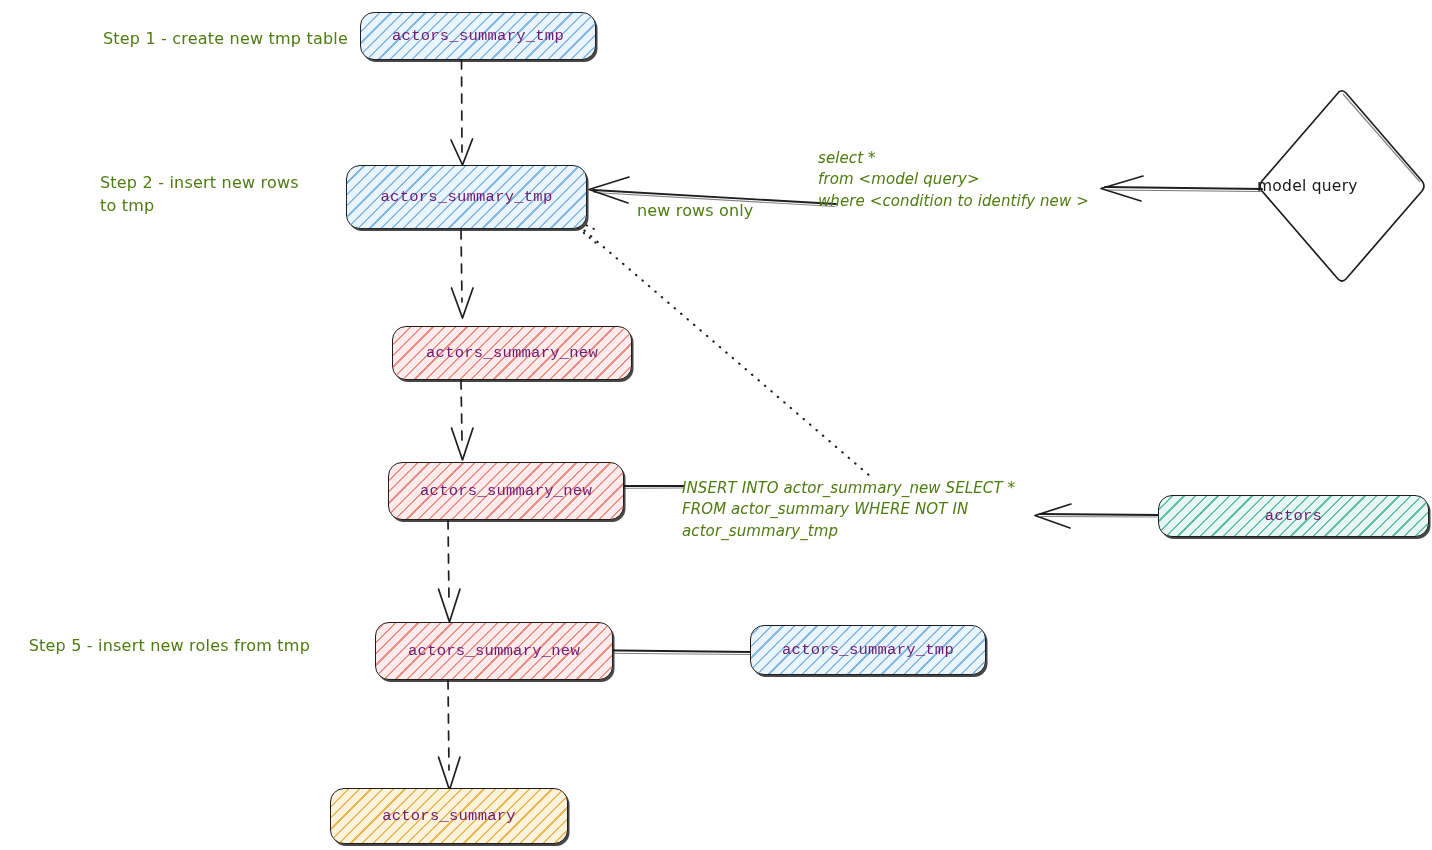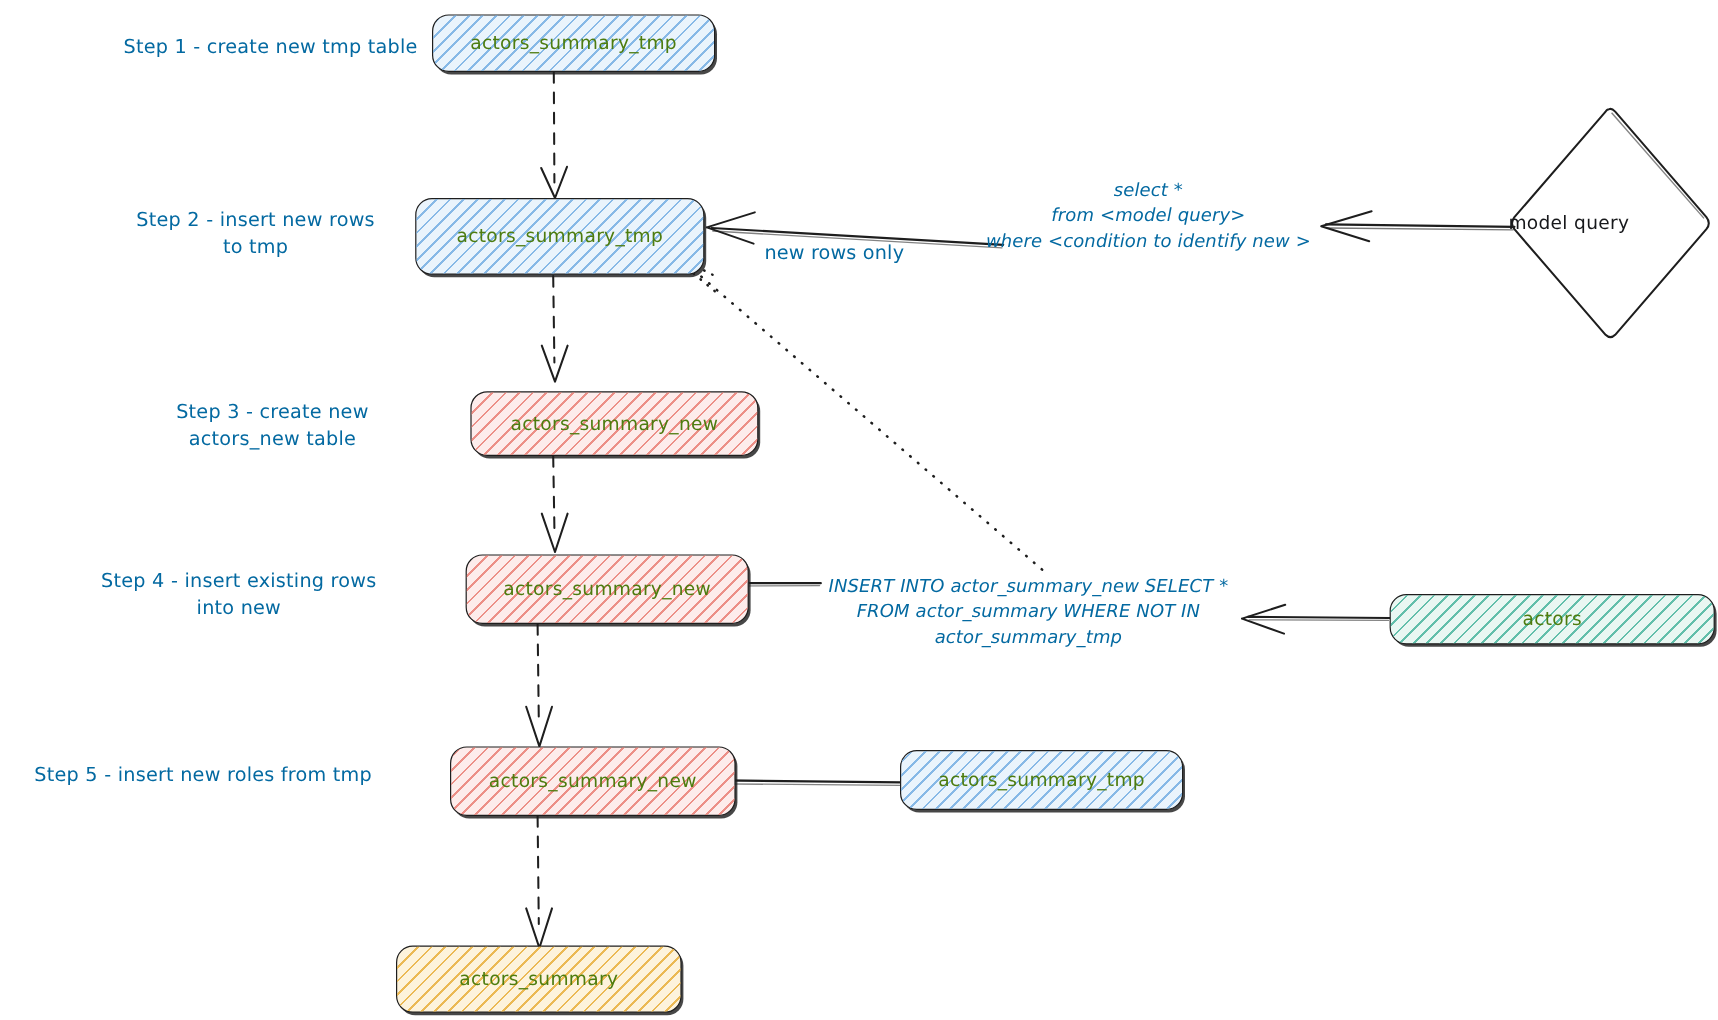--- a/index.html
+++ b/index.html
@@ -29,25 +29,25 @@
     width: 1432px;
     height: 850px;
     pointer-events: none;
   }
   
   .txt {
     position: absolute;
     font-family: "DejaVu Sans", sans-serif;
     font-size: 15.5px;
     line-height: 1.42;
-    color: #0369a1;
+    color: #4d7c0f;
     white-space: pre;
     letter-spacing: .15px;
   }
-  .txt.center { text-align: center; }
+  .txt.center { text-align: left; }
   .txt.right  { text-align: right; }
   .step-label {
     font-size: 16px;
     letter-spacing: .2px;
   }
   .sql {
     font-size: 15px;
     letter-spacing: .1px;
     font-style: italic;
   }
@@ -62,23 +62,24 @@
     display: flex;
     align-items: center;
     justify-content: center;
     border: 1.6px solid #1e1e1e;
     box-shadow: 2px 2.5px 0 -0.5px rgba(30,30,30,.82);
   }
   .node .node-label {
     position: relative;
     z-index: 2;
     font-size: 15.5px;
-    color: #4d7c0f;
+    color: #701a75;
     letter-spacing: .25px;
     white-space: nowrap;
+    font-family: Liberation Mono, monospace;
   }
   .node::before {
     content: "";
     position: absolute;
     inset: 0;
     border-radius: 13px;
     z-index: 1;
   }
   .node.blue { background: #eaf4fc; }
   .node.blue::before {
@@ -193,25 +194,21 @@
         <path d="M606 633 L569 651 M604 668 L569 651" stroke-width="1.7"></path>
       </g>
     </g>
   </svg>
 
   <div class="txt step-label right" style="left:60px; top:28px; width:288px;">Step 1 - create new tmp table</div>
 
   <div class="txt step-label center" style="left:100px; top:172px; width:226px;">Step 2 - insert new rows
 to tmp</div>
 
-  <div class="txt step-label center" style="left:126px; top:332px; width:202px;">Step 3 - create new
-actors_new table</div>
-
-  <div class="txt step-label center" style="left:72px; top:473px; width:254px;">Step 4 - insert existing rows
-into new</div>
+
 
   <div class="txt step-label right" style="left:20px; top:635px; width:290px;">Step 5 - insert new roles from tmp</div>
 
 
   <div class="txt edge-label" style="left:637px; top:200px;">new rows only</div>
 
   <div class="txt sql center" style="left:818px; top:148px; width:278px;">select *
 from &lt;model query&gt;
 where &lt;condition to identify new &gt;</div>
 

